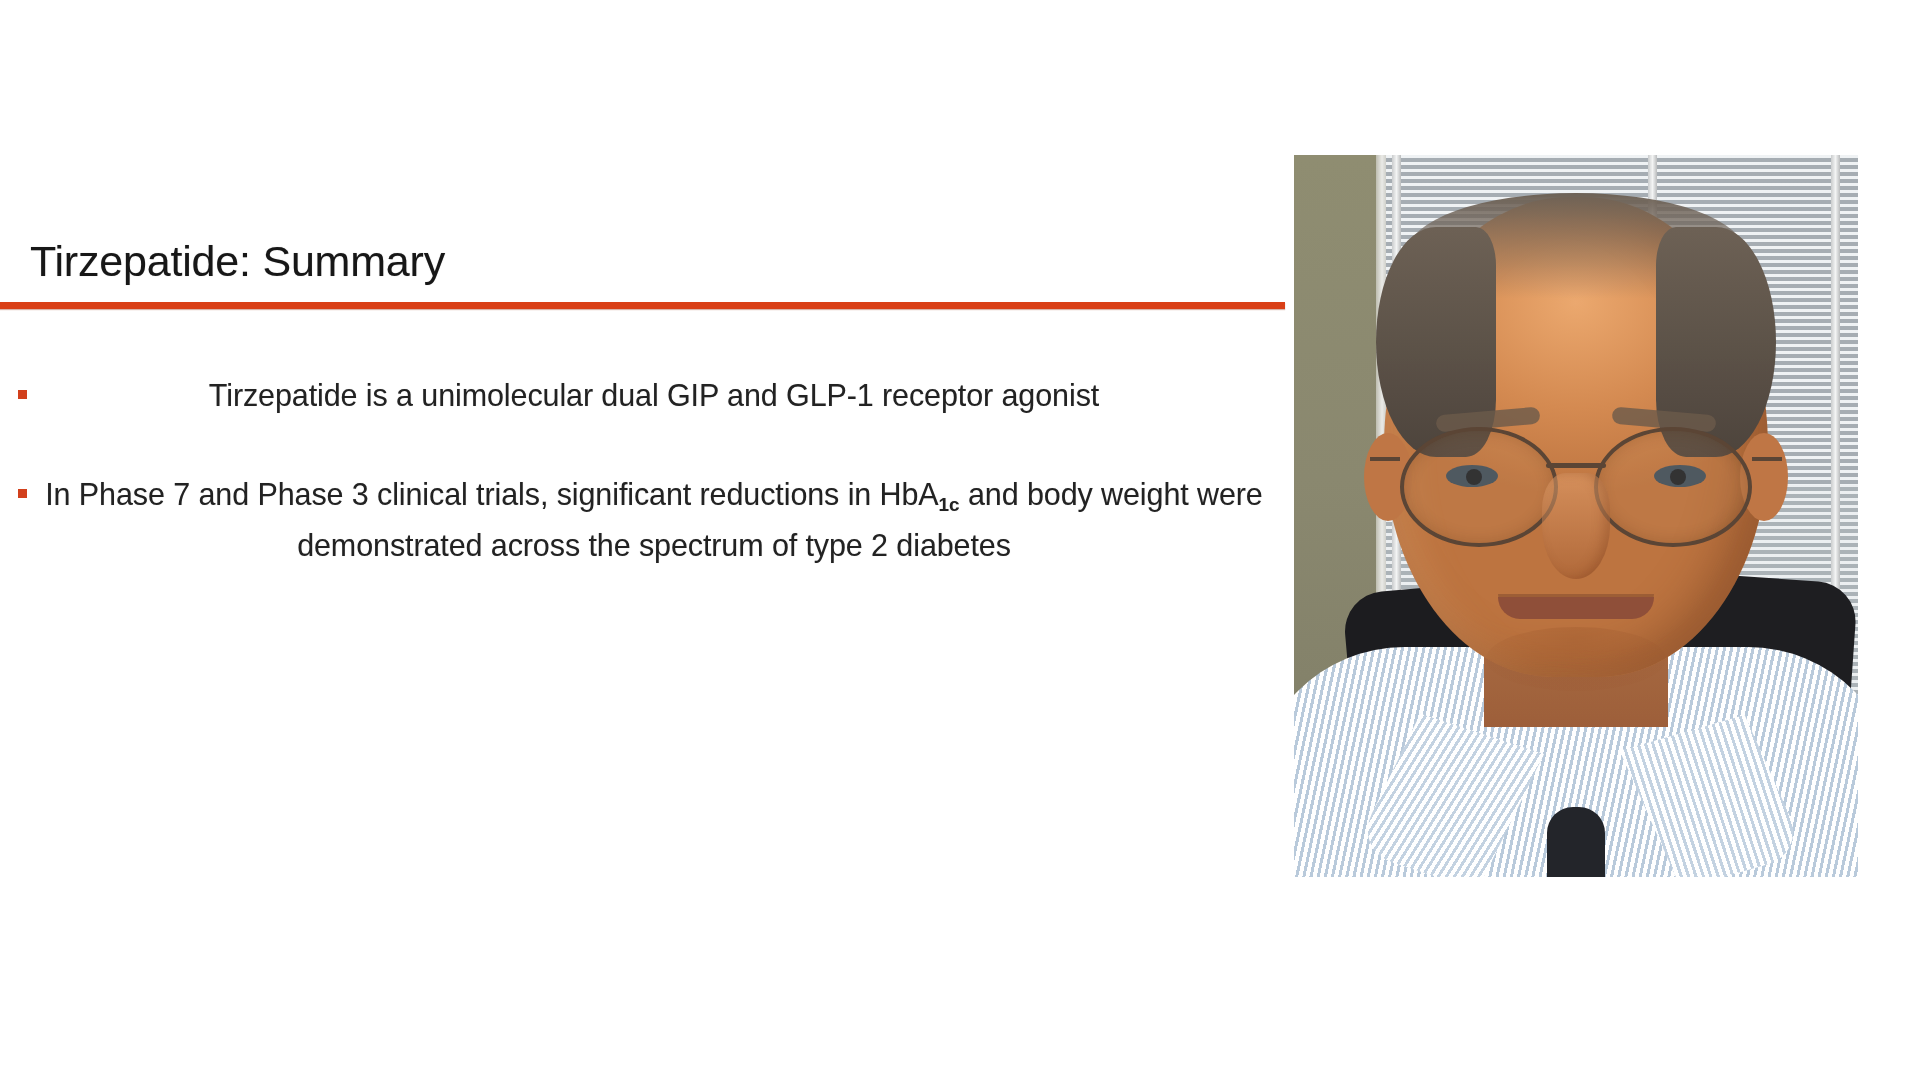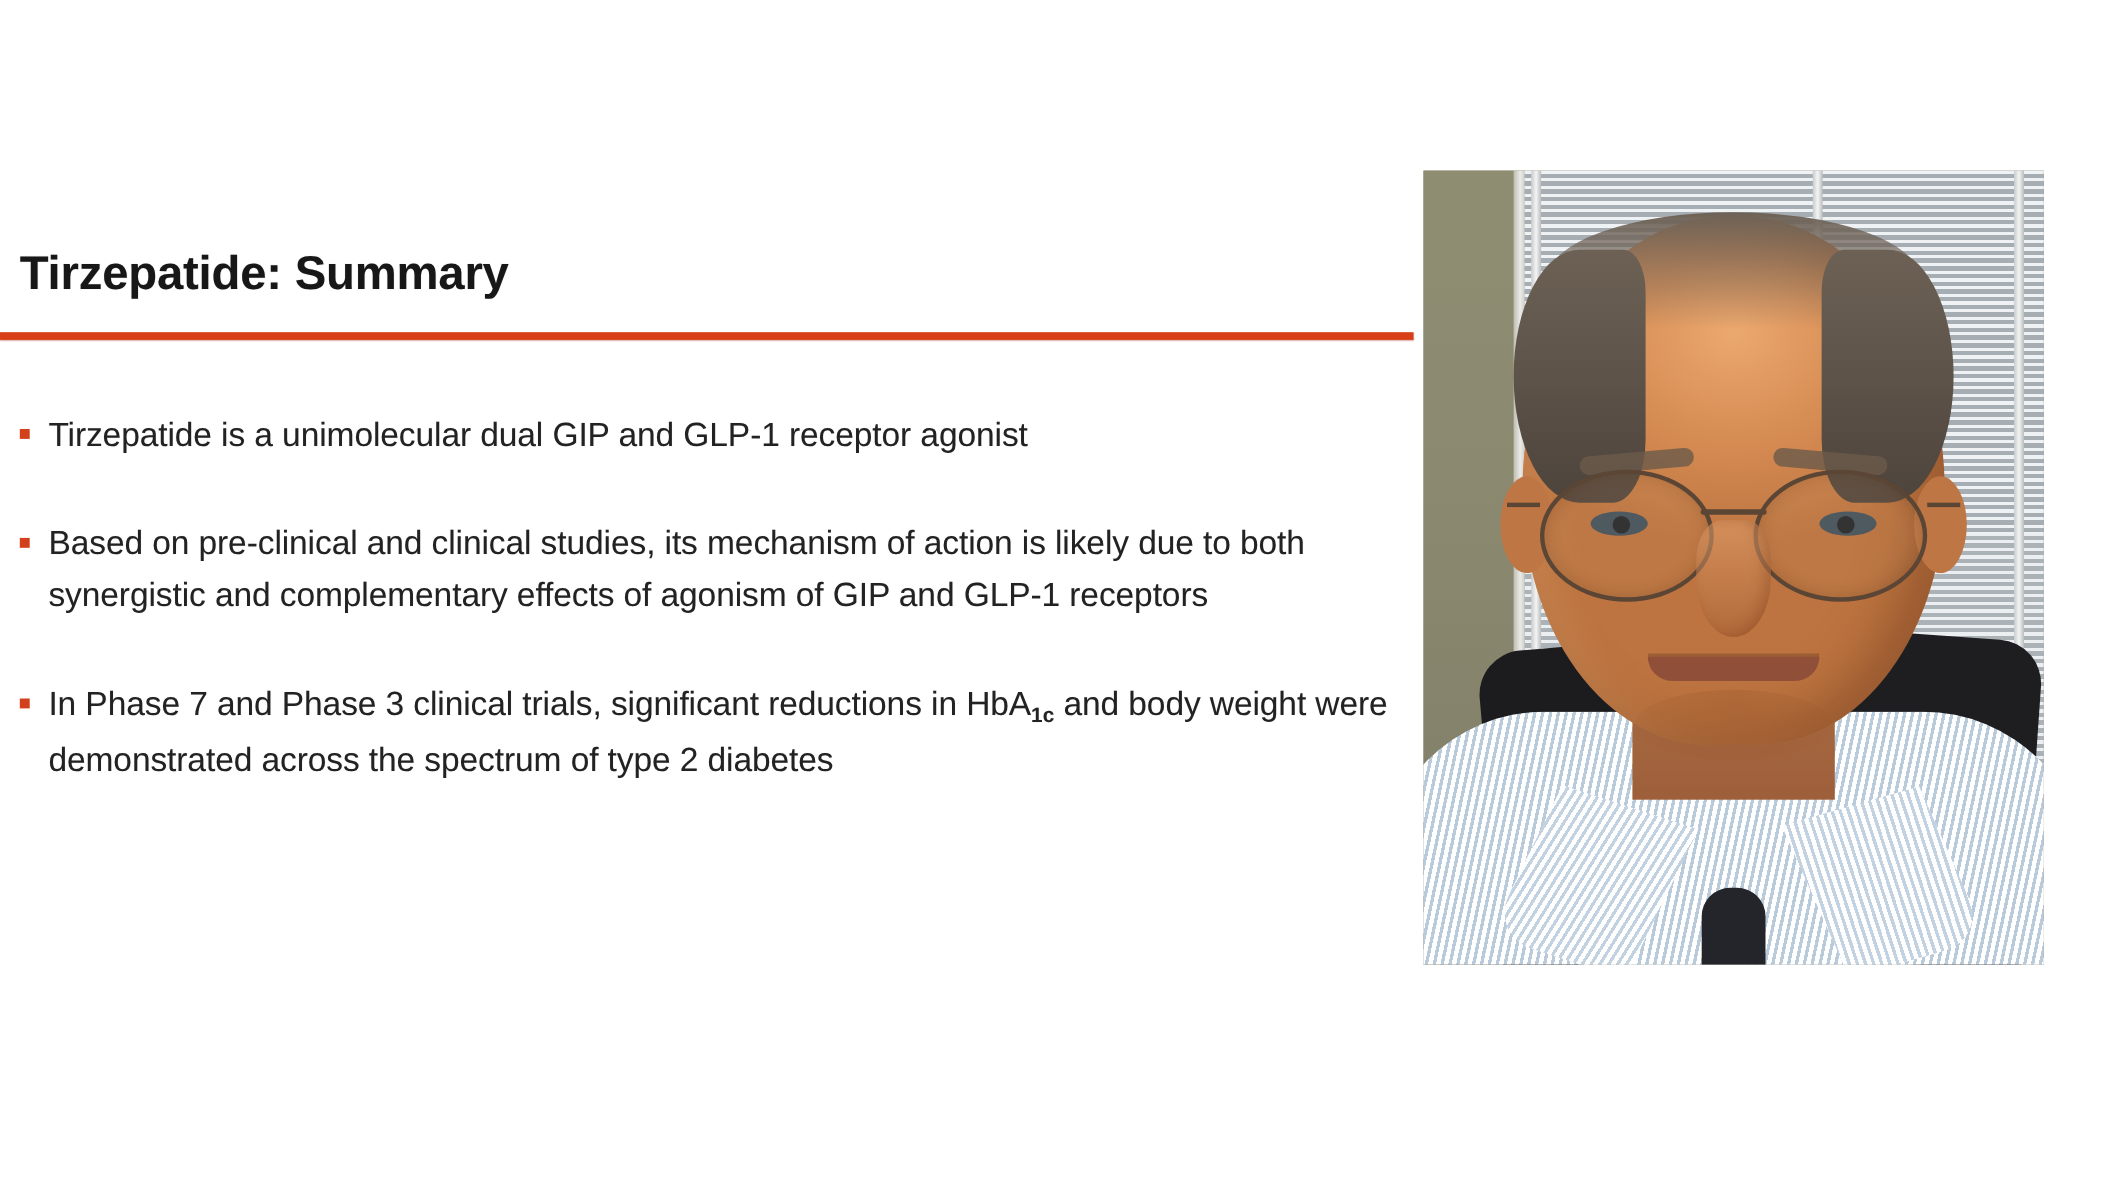--- a/index.html
+++ b/index.html
@@ -41,23 +41,23 @@
     top: 150px;
     width: 1290px;
     height: 790px;
     background: #ffffff;
   }
 
   #slide-title {
     position: absolute;
     left: 18px;
     top: 78px;
-    margin: 0;
+    margin: 12px;
     font-size: 43px;
-    font-weight: bold;
+    font-weight: normal;
     letter-spacing: -0.2px;
     color: #171717;
     line-height: 1.0;
     white-space: nowrap;
     text-shadow: 0 0 1px rgba(0,0,0,0.25);
   }
 
   #title-rule {
     position: absolute;
     left: 0px;
@@ -69,20 +69,21 @@
   }
 
   #bullet-list {
     position: absolute;
     left: 14px;
     top: 222px;
     width: 1250px;
     list-style: none;
     margin: 0;
     padding: 0;
+    text-align: center;
   }
 
   .bullet-item {
     position: relative;
     padding-left: 30px;
     margin: 0 0 52px 0;
     color: #222222;
     font-size: 30.5px;
     line-height: 47px;
     letter-spacing: -0.1px;
@@ -438,24 +439,20 @@
 
     <div id="title-rule"></div>
 
     <ul id="bullet-list">
 
       <li class="bullet-item">
         <span class="bullet-marker"></span>
         <span class="bullet-text"><span>Tirzepatide is a unimolecular dual GIP and GLP-1 receptor agonist</span></span>
       </li>
 
-      <li class="bullet-item">
-        <span class="bullet-marker"></span>
-        <span class="bullet-text"><span>Based on pre-clinical and clinical studies, its mechanism of action is likely due to both synergistic and complementary effects of agonism of GIP and GLP-1 receptors</span></span>
-      </li>
 
       <li class="bullet-item">
         <span class="bullet-marker"></span>
         <span class="bullet-text"><span>In Phase 7 and Phase 3 clinical trials, significant reductions in HbA</span><sub>1c</sub><span> and body weight were demonstrated across the spectrum of type 2 diabetes</span></span>
       </li>
 
     </ul>
   </section>
 
   <aside id="video-panel">

